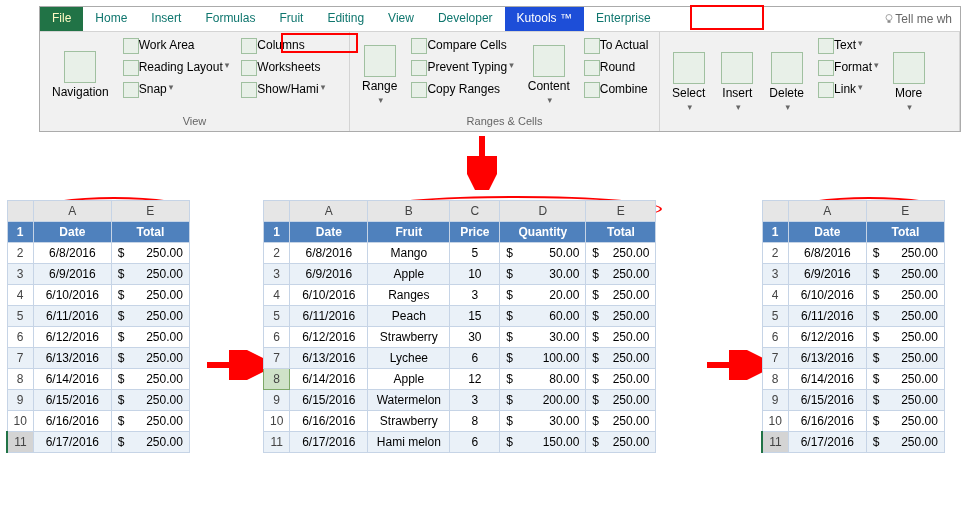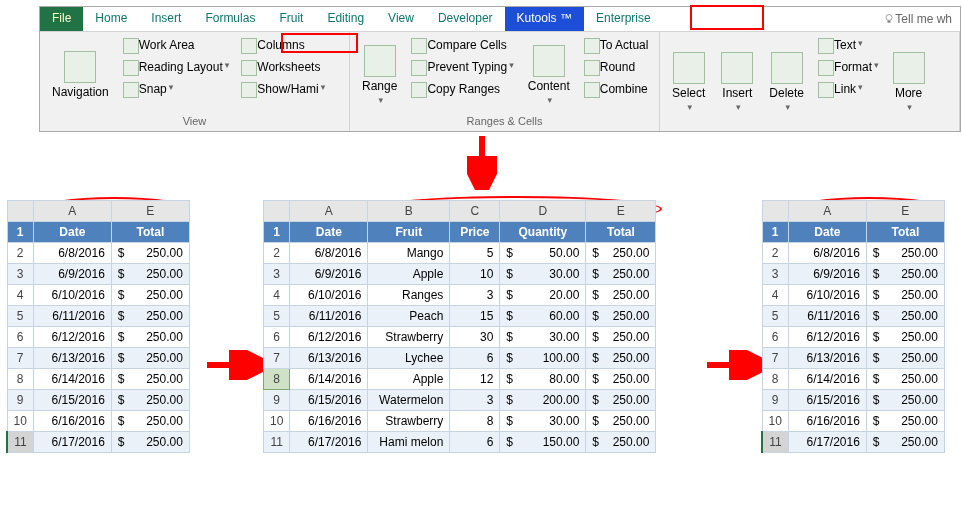--- a/index.html
+++ b/index.html
@@ -41,21 +41,21 @@
 .sheet table{border-collapse:collapse}
 .rowhdr,.colhdr{background:#e6e6e6;border:1px solid #ababab;text-align:center;color:#444}
 .colhdr{height:18px}
 .rowhdr{width:22px;height:21px}
 .sel-all{background:#e6e6e6;border:1px solid #ababab;width:22px;height:18px}
 .thead td{background:#4f81bd;color:#fff;font-weight:600;text-align:center;border:1px solid #9bb7d9;height:22px}
 .row-even td{background:#eaf1f8}
 .row-odd td{background:#fff}
 .sheet td{border:1px solid #c6d4e6;padding:2px 6px;height:21px;white-space:nowrap}
 .num{text-align:right}
-.ctr{text-align:right}
+.ctr{text-align:center}
 .rowhdr.active{background:#cfe2c8;border-color:#7da868}
 .rowhdr.selected{border-left:2px solid #217346;background:#d4d4d4}
 .dollar{display:flex;justify-content:space-between;gap:8px}
 </style>
 </head>
 <body>
 
 <div class="ribbon">
   <div class="tabs">
     <div class="tab file">File</div>

